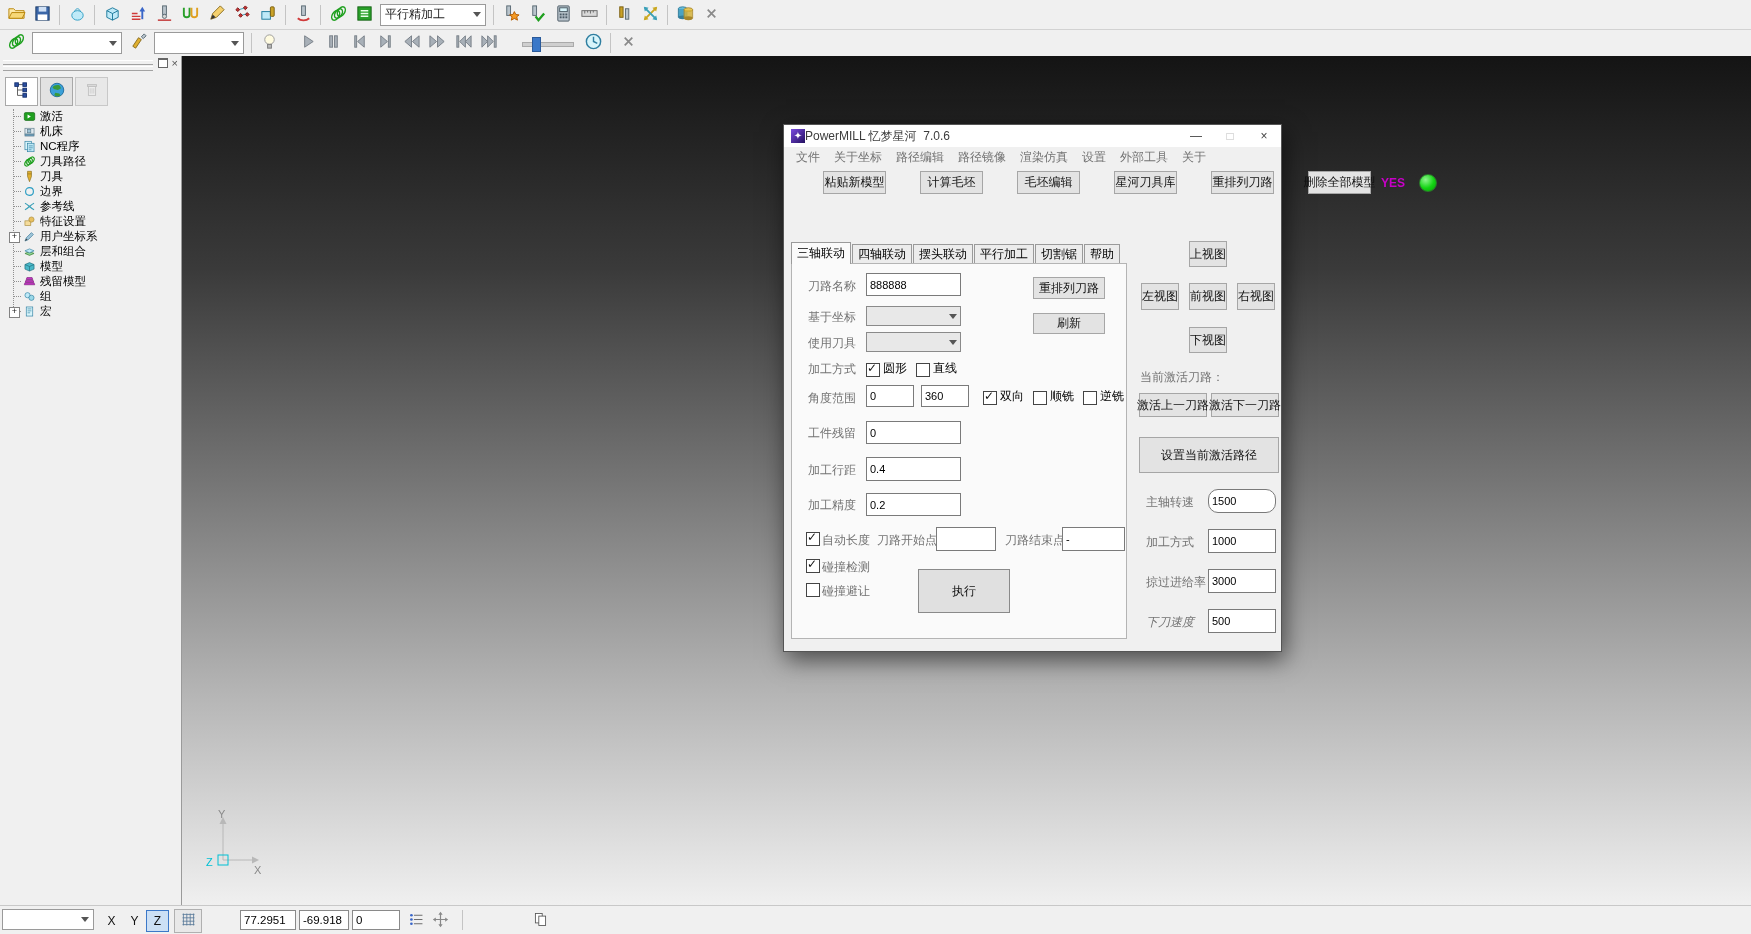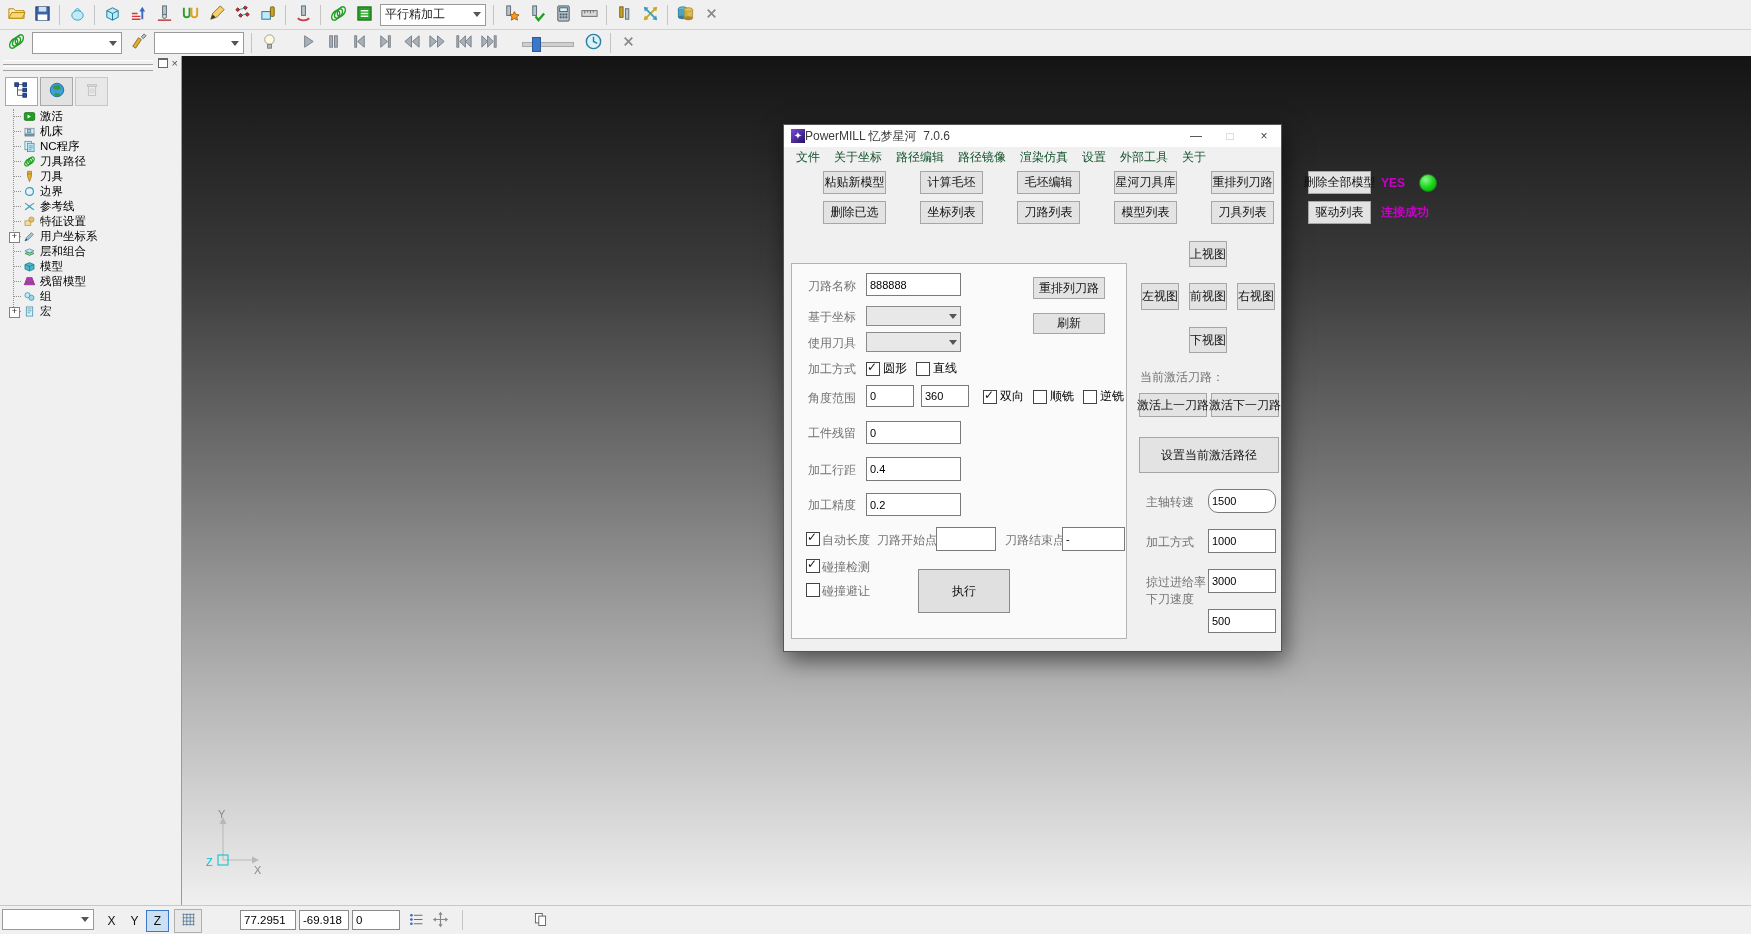--- a/index.html
+++ b/index.html
@@ -53,21 +53,21 @@
   .dlg-titlebar{position:absolute;left:0;top:0;right:0;height:22px;background:#ffffff;display:flex;
     align-items:center;padding-left:7px;}
   .dlg-icon{width:14px;height:14px;background:linear-gradient(135deg,#7a4ae0,#241060);color:#fff;
     font-size:10px;line-height:14px;text-align:center;flex:none;}
   .dlg-title{color:#3c3c3c;font-size:12px;white-space:pre;}
   .dlg-controls{position:absolute;right:0;top:0;height:22px;display:flex;}
   .dlg-controls span{width:34px;height:22px;display:flex;align-items:center;justify-content:center;
     font-size:12px;color:#444;}
   .dlg-controls .dim{color:#bdbdbd;}
   .dlg-menubar{position:absolute;left:5px;top:22px;right:0;height:20px;display:flex;align-items:center;}
-  .mitem{padding:0 7px;color:#14532d;white-space:nowrap;}
+  .mitem{padding:0 7px;color:#737373;white-space:nowrap;}
   .btnrow{position:absolute;left:12px;display:flex;gap:7px;align-items:center;}
   .win-btn{background:#e3e3e3;border:1px solid #a6a6a6;display:flex;align-items:center;
     justify-content:center;font-size:12px;color:#111;white-space:nowrap;box-sizing:border-box;}
   .btnrow .win-btn{width:63px;height:23px;flex:none;margin-left:27px;}
   .flag{font-weight:bold;color:#c800c8;font-size:12px;white-space:nowrap;}
   .gdot{width:16px;height:16px;border-radius:50%;flex:none;
     background:radial-gradient(circle at 35% 30%,#8ef58e,#12d412 55%,#0a9a0a);border:1px solid #2a7a2a;}
   #dlg-tabs{position:absolute;left:7px;top:118px;display:flex;align-items:flex-end;height:21px;}
   .dtab{height:19px;padding:0 5px;border:1px solid #9a9a9a;border-bottom:none;background:#ececec;
     display:flex;align-items:center;font-size:12px;margin-right:1px;white-space:nowrap;}
@@ -80,21 +80,21 @@
     box-sizing:border-box;font-family:"Liberation Sans","DejaVu Sans",sans-serif;outline:none;}
   .fcombo{position:absolute;height:20px;background:#e8e8e8;border:1px solid #8a8a8a;display:flex;
     align-items:center;box-sizing:border-box;}
   .fcombo .fcv{flex:1;padding-left:3px;font-size:11px;color:#333;}
   .fcombo .chev{margin-right:3px;}
   .cbs{width:12px;height:12px;border:1px solid #444;background:#fff;position:relative;flex:none;}
   .cbs.checked::after{content:"✓";position:absolute;left:0;top:-3px;font-size:12px;font-weight:bold;color:#111;}
   .cbabs{position:absolute;width:12px;height:12px;border:1px solid #444;background:#fff;}
   .cbabs.checked::after{content:"✓";position:absolute;left:0;top:-3px;font-size:12px;font-weight:bold;color:#111;}
   .optrow{position:absolute;display:flex;align-items:center;}
-  .opt{display:flex;align-items:center;margin-right:9px;}
+  .opt{display:flex;align-items:flex-end;margin-right:9px;}
   .opt .olbl{margin-left:3px;font-size:12px;white-space:nowrap;}
   
   #statusbar{position:absolute;left:0;right:0;bottom:0;height:28px;background:#f0f0f0;
     border-top:1px solid #c8c8c8;}
   .sb-combo{position:absolute;left:2px;top:3px;width:92px;height:21px;background:#fff;
     border:1px solid #9a9a9a;display:flex;align-items:center;justify-content:flex-end;padding-right:4px;box-sizing:border-box;}
   .axis-btn{position:absolute;top:4px;width:21px;height:20px;display:flex;align-items:center;
     justify-content:center;font-size:12px;color:#111;border:1px solid transparent;}
   .axis-btn.active{background:#cce0f5;border:1px solid #3c78c8;}
   .sb-btn{position:absolute;top:3px;width:26px;height:22px;border:1px solid #b0b0b0;background:#e8e8e8;
@@ -598,30 +598,29 @@
     <div class="btnrow" id="dlg-row1" style="top:46px">
         <div class="win-btn">粘贴新模型</div>
         <div class="win-btn">计算毛坯</div>
         <div class="win-btn">毛坯编辑</div>
         <div class="win-btn">星河刀具库</div>
         <div class="win-btn">重排列刀路</div>
         <div class="win-btn">删除全部模型</div>
         <span class="flag" style="margin-left: 3px;">YES</span>
         <span class="gdot" style="margin-left: 7px;"></span>
       </div>
-    <div class="btnrow" id="dlg-row2" style="top:76px">
-        <div class="win-btn">删除已选</div>
-        <div class="win-btn">坐标列表</div>
-        <div class="win-btn">刀路列表</div>
-        <div class="win-btn">模型列表</div>
-        <div class="win-btn">刀具列表</div>
-        <div class="win-btn">驱动列表</div>
-        <span class="flag" style="margin-left: 3px;">连接成功</span>
-      </div>
-
+
+    <div id="dlg-tabs">
+        <div class="dtab active">三轴联动</div>
+        <div class="dtab">四轴联动</div>
+        <div class="dtab">摆头联动</div>
+        <div class="dtab">平行加工</div>
+        <div class="dtab">切割锯</div>
+        <div class="dtab">帮助</div>
+      </div>
 
     <div id="tab-panel">
       <span class="flbl" style="left:16px;top:14px">刀路名称</span>
       <input class="tinput" style="left: 74px; top: 9px; width: 95px; height: 23px;" value="888888">
 
       <span class="flbl" style="left:16px;top:45px">基于坐标</span>
       <div class="fcombo" style="left:74px;top:42px;width:95px">
         <span class="fcv"></span>
         <span class="chev"></span>
       </div>
@@ -700,21 +699,21 @@
     <div class="win-btn abs" style="left:355px;top:268px;width:68px;height:24px">激活上一刀路</div>
     <div class="win-btn abs" style="left:427px;top:268px;width:68px;height:24px">激活下一刀路</div>
     <div class="win-btn abs" style="left:355px;top:312px;width:140px;height:36px">设置当前激活路径</div>
     <div id="speed-fields">
         <span class="flbl" style="left: 362px; top: 369px;">主轴转速</span>
         <input class="tinput" value="1500" style="left: 424px; top: 364px; width: 68px; height: 24px; border-radius: 10px;">
         <span class="flbl" style="left: 362px; top: 409px;">加工方式</span>
         <input class="tinput" value="1000" style="left: 424px; top: 404px; width: 68px; height: 24px;">
         <span class="flbl" style="left: 362px; top: 449px;">掠过进给率</span>
         <input class="tinput" value="3000" style="left: 424px; top: 444px; width: 68px; height: 24px;">
-        <span class="flbl" style="left: 362px; top: 466px;">下刀速度</span>
+        <span class="flbl" style="left: 362px; top: 489px; font-style: italic;">下刀速度</span>
         <input class="tinput" value="500" style="left: 424px; top: 484px; width: 68px; height: 24px;">
       </div>
   </div>
 
   <div id="statusbar">
     <div class="sb-combo">
         <span class="chev"></span>
       </div>
     <div class="axis-btn" style="left:100px">X</div>
     <div class="axis-btn" style="left:123px">Y</div>

